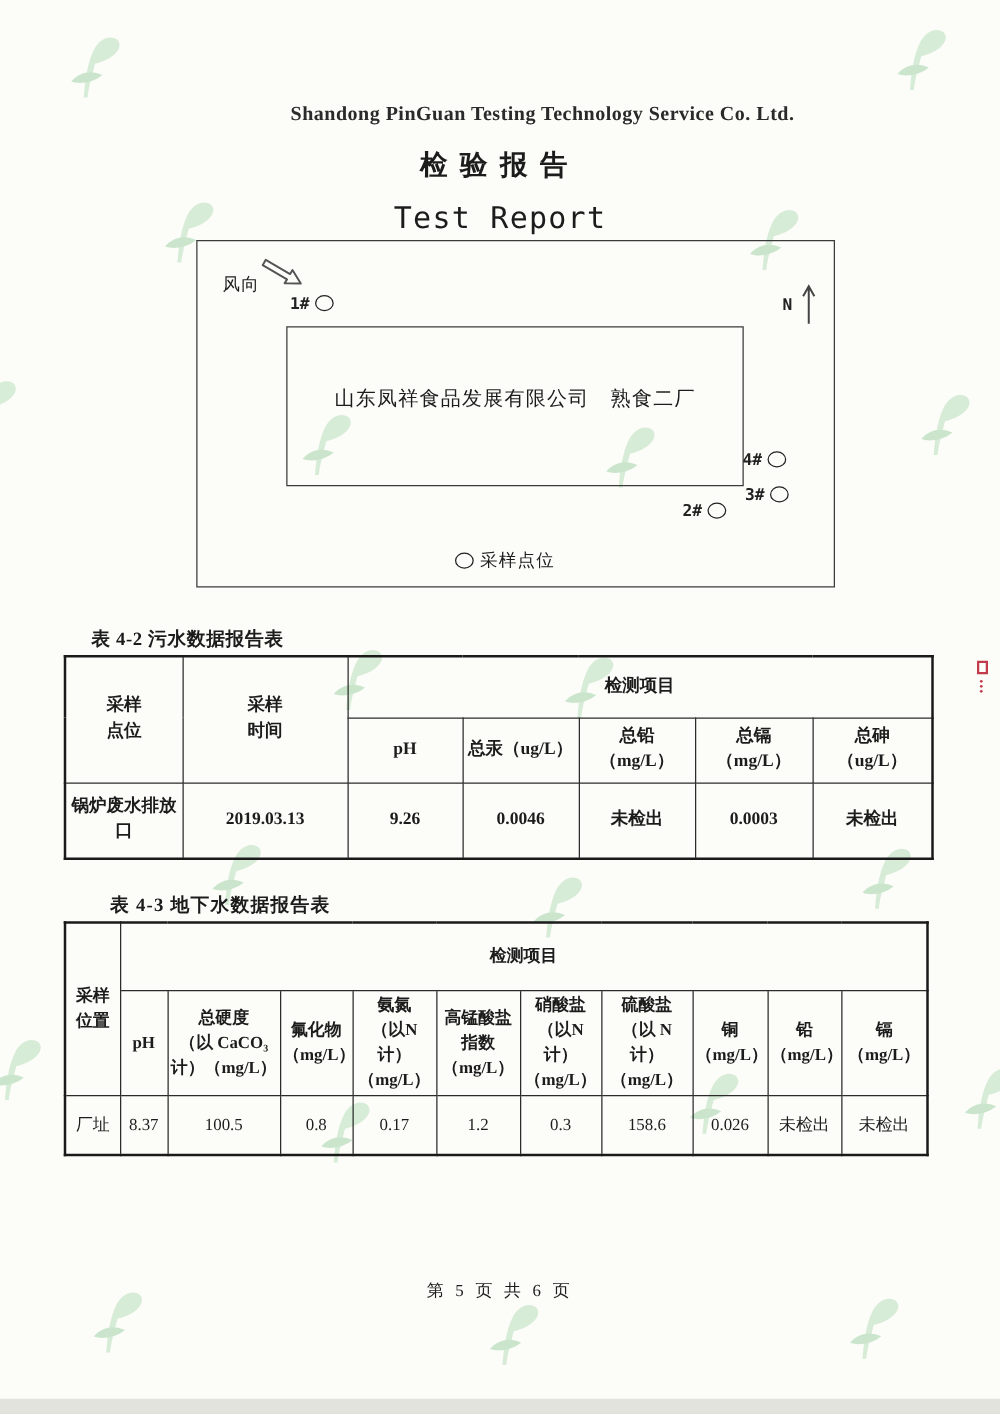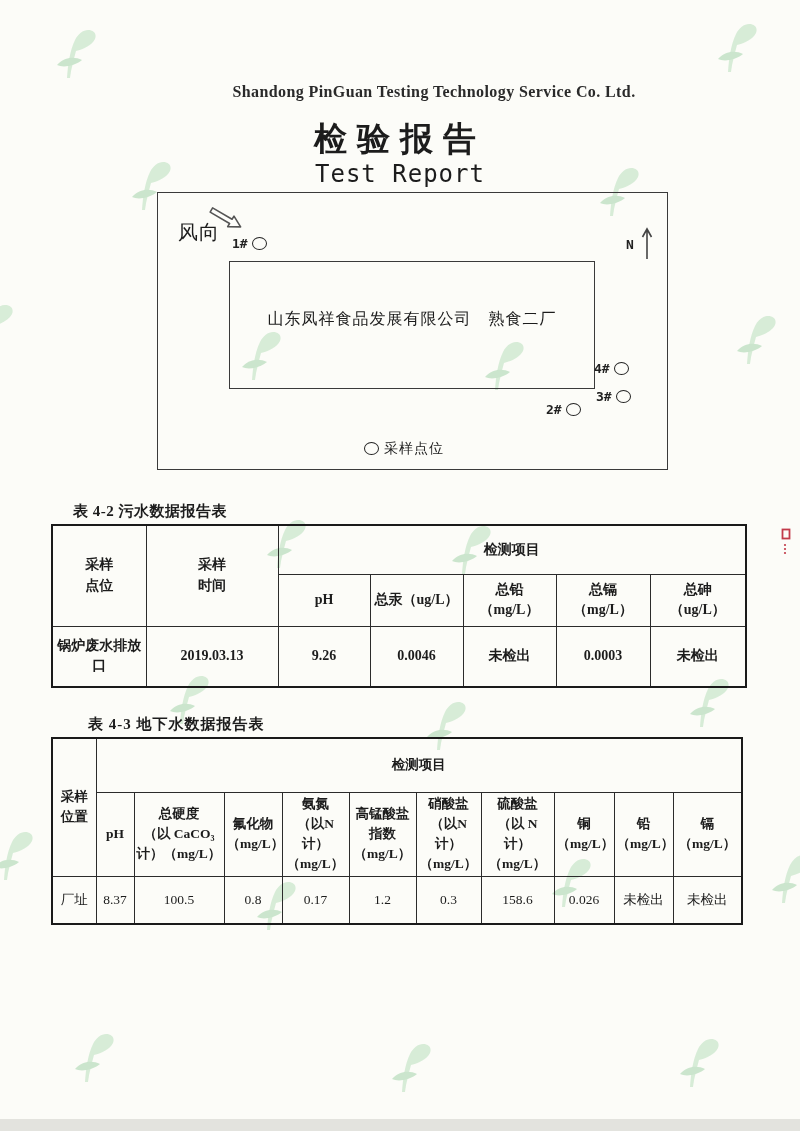--- a/index.html
+++ b/index.html
@@ -17,29 +17,29 @@
   .abs{position:absolute;}
   .center{left:0;width:800px;text-align:center;}
 
   
   .wm-layer{position:absolute;left:0;top:0;z-index:0;}
   .ink{z-index:2;}
 
   
   .company-cn{top:42px;font-size:25px;font-weight:600;letter-spacing:5px;}
   .company-en{top:83px;font-size:16px;font-weight:bold;letter-spacing:.4px;color:#2a2a2a;padding-left:34px;}
-  .title-cn{top:117px;font-size:33px;font-weight:bold;letter-spacing:10px;}
+  .title-cn{top:117px;font-size:22px;font-weight:bold;letter-spacing:10px;}
   .title-en{top:160px;font-size:24px;font-family:"DejaVu Sans Mono","Liberation Mono",monospace;letter-spacing:1px;}
 
   
   .diagram{
     left:157px;top:192px;width:509px;height:276px;
     border:1.5px solid #3a3a3a;background:transparent;
   }
-  .d-label{position:absolute;font-size:20px;letter-spacing:1px;}
+  .d-label{position:absolute;font-size:14px;letter-spacing:1px;}
   .pt{position:absolute;font-family:"DejaVu Sans Mono","Liberation Mono",monospace;
       font-size:13px;font-weight:bold;color:#222;white-space:nowrap;}
   .pt-circle{
     display:inline-block;width:13px;height:11px;border:1.7px solid #222;
     border-radius:50%;margin-left:4px;vertical-align:-2px;background:transparent;
   }
   .inner-rect{
     position:absolute;left:71px;top:68px;width:364px;height:126px;
     border:1.3px solid #3a3a3a;
   }
@@ -237,16 +237,17 @@
   </tbody>
     </table>
 
   <svg class="abs ink seal-frag" width="10" height="28" viewBox="0 0 10 28">
     <rect x="1.5" y="1.5" width="7" height="9" fill="none" stroke="#c23b4a" stroke-width="1.8"></rect>
     <circle cx="4" cy="17" r="1.1" fill="#c23b4a"></circle>
     <circle cx="4" cy="21" r="1.1" fill="#c23b4a"></circle>
     <circle cx="4" cy="25" r="1.1" fill="#c23b4a"></circle>
   </svg>
 
+  <div class="abs center ink footer">第 5 页 共 6 页</div>
 
   <div class="abs bottom-strip"></div>
 
 </div>
 
 </body></html>

